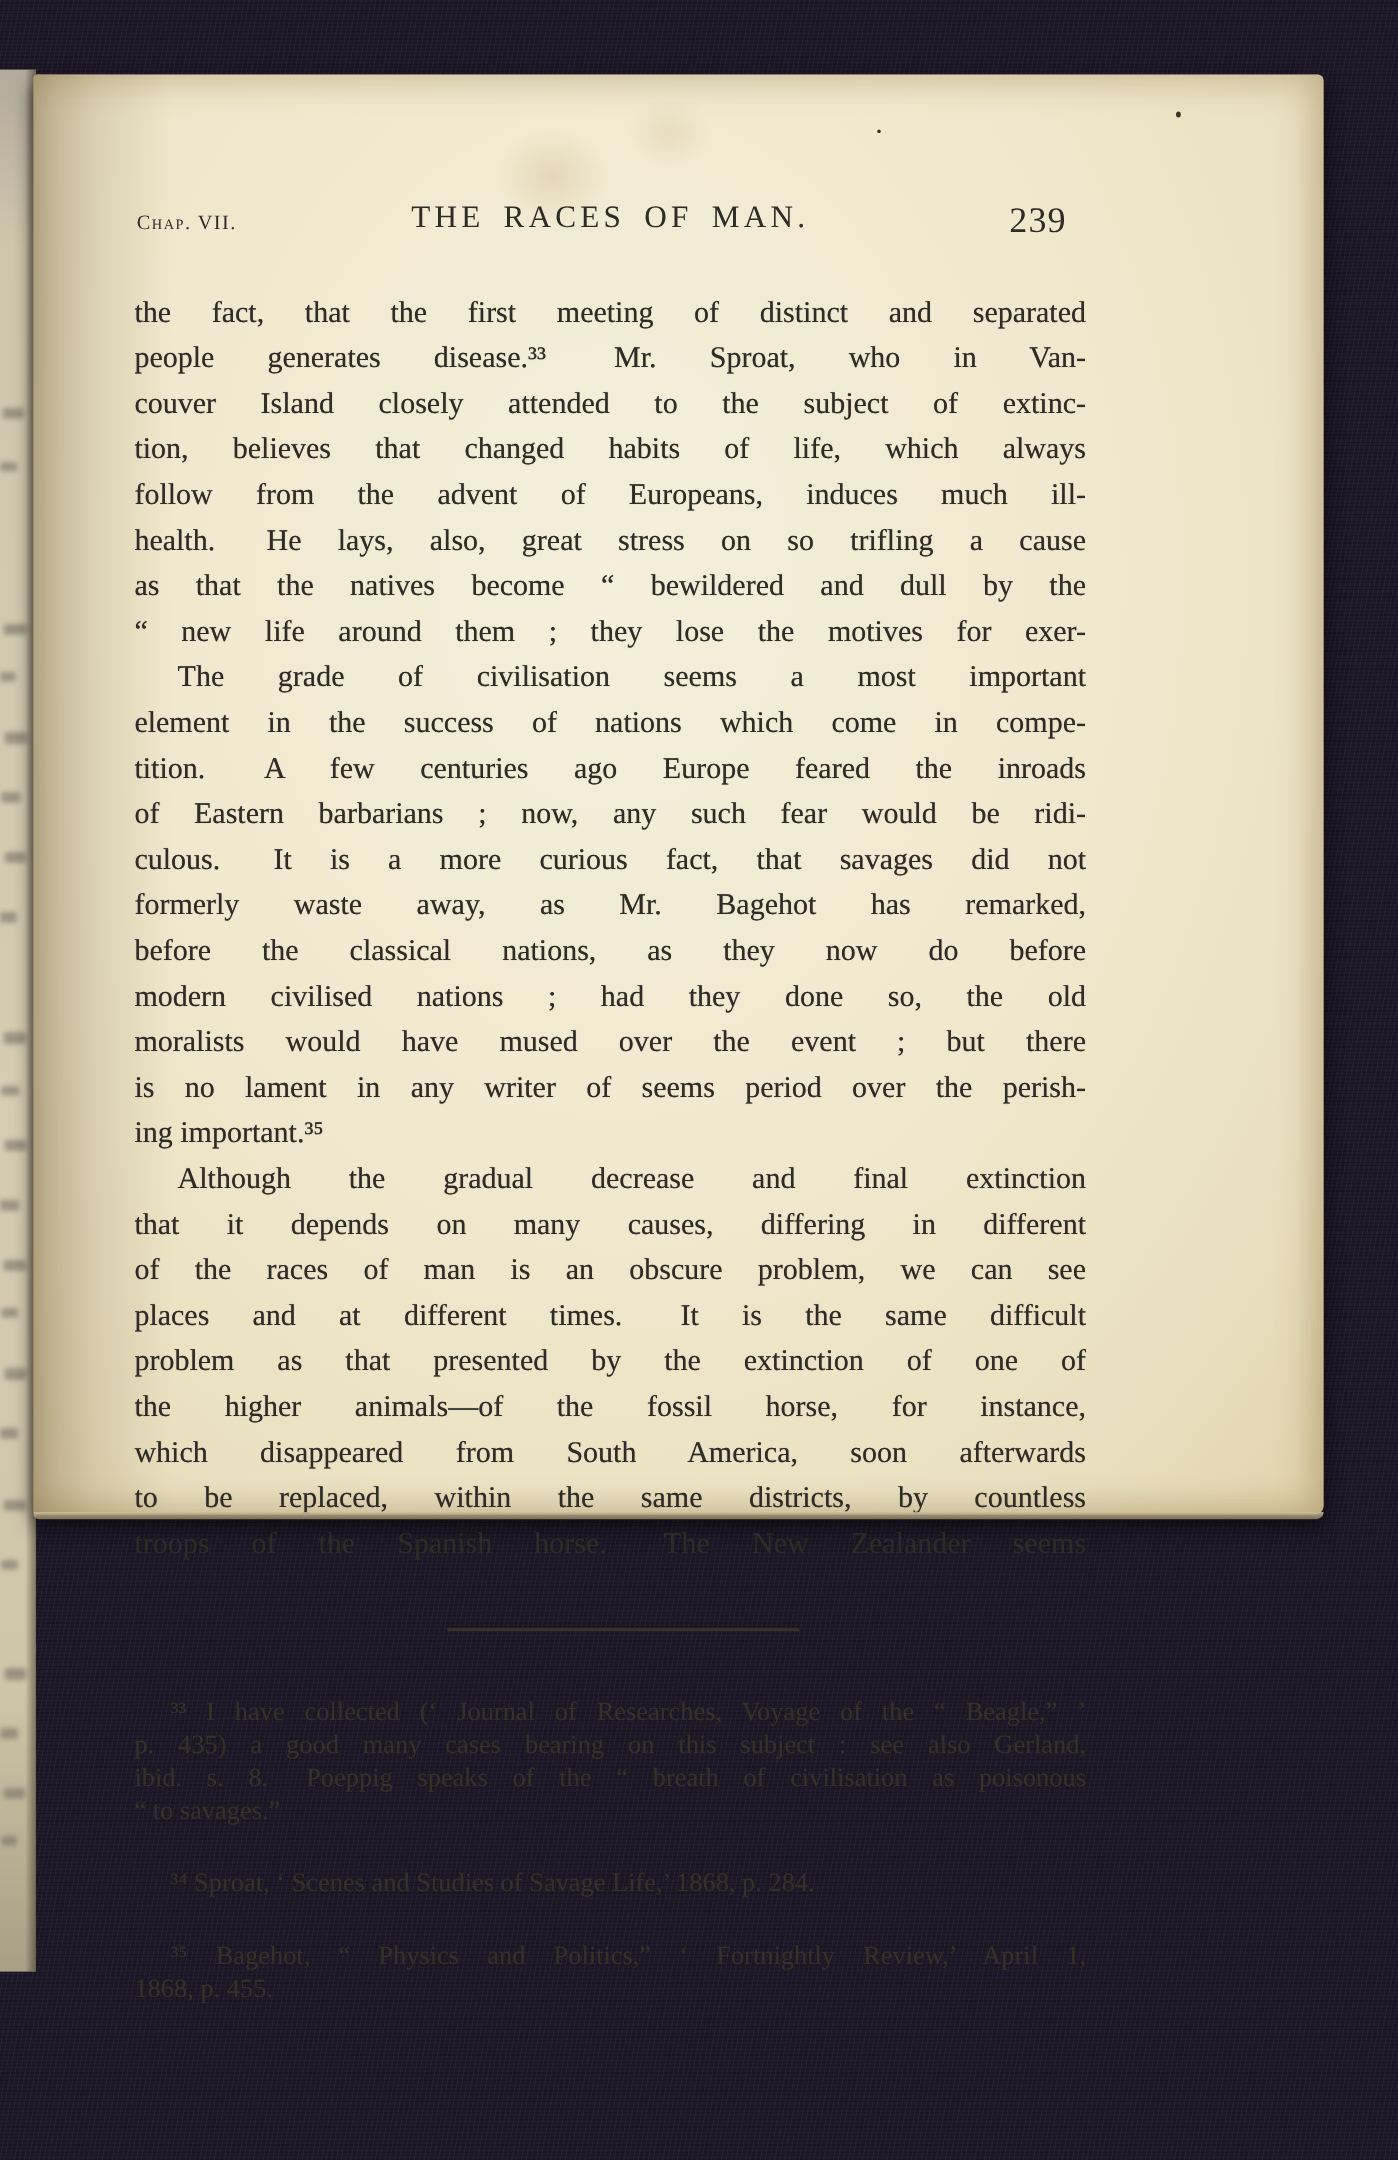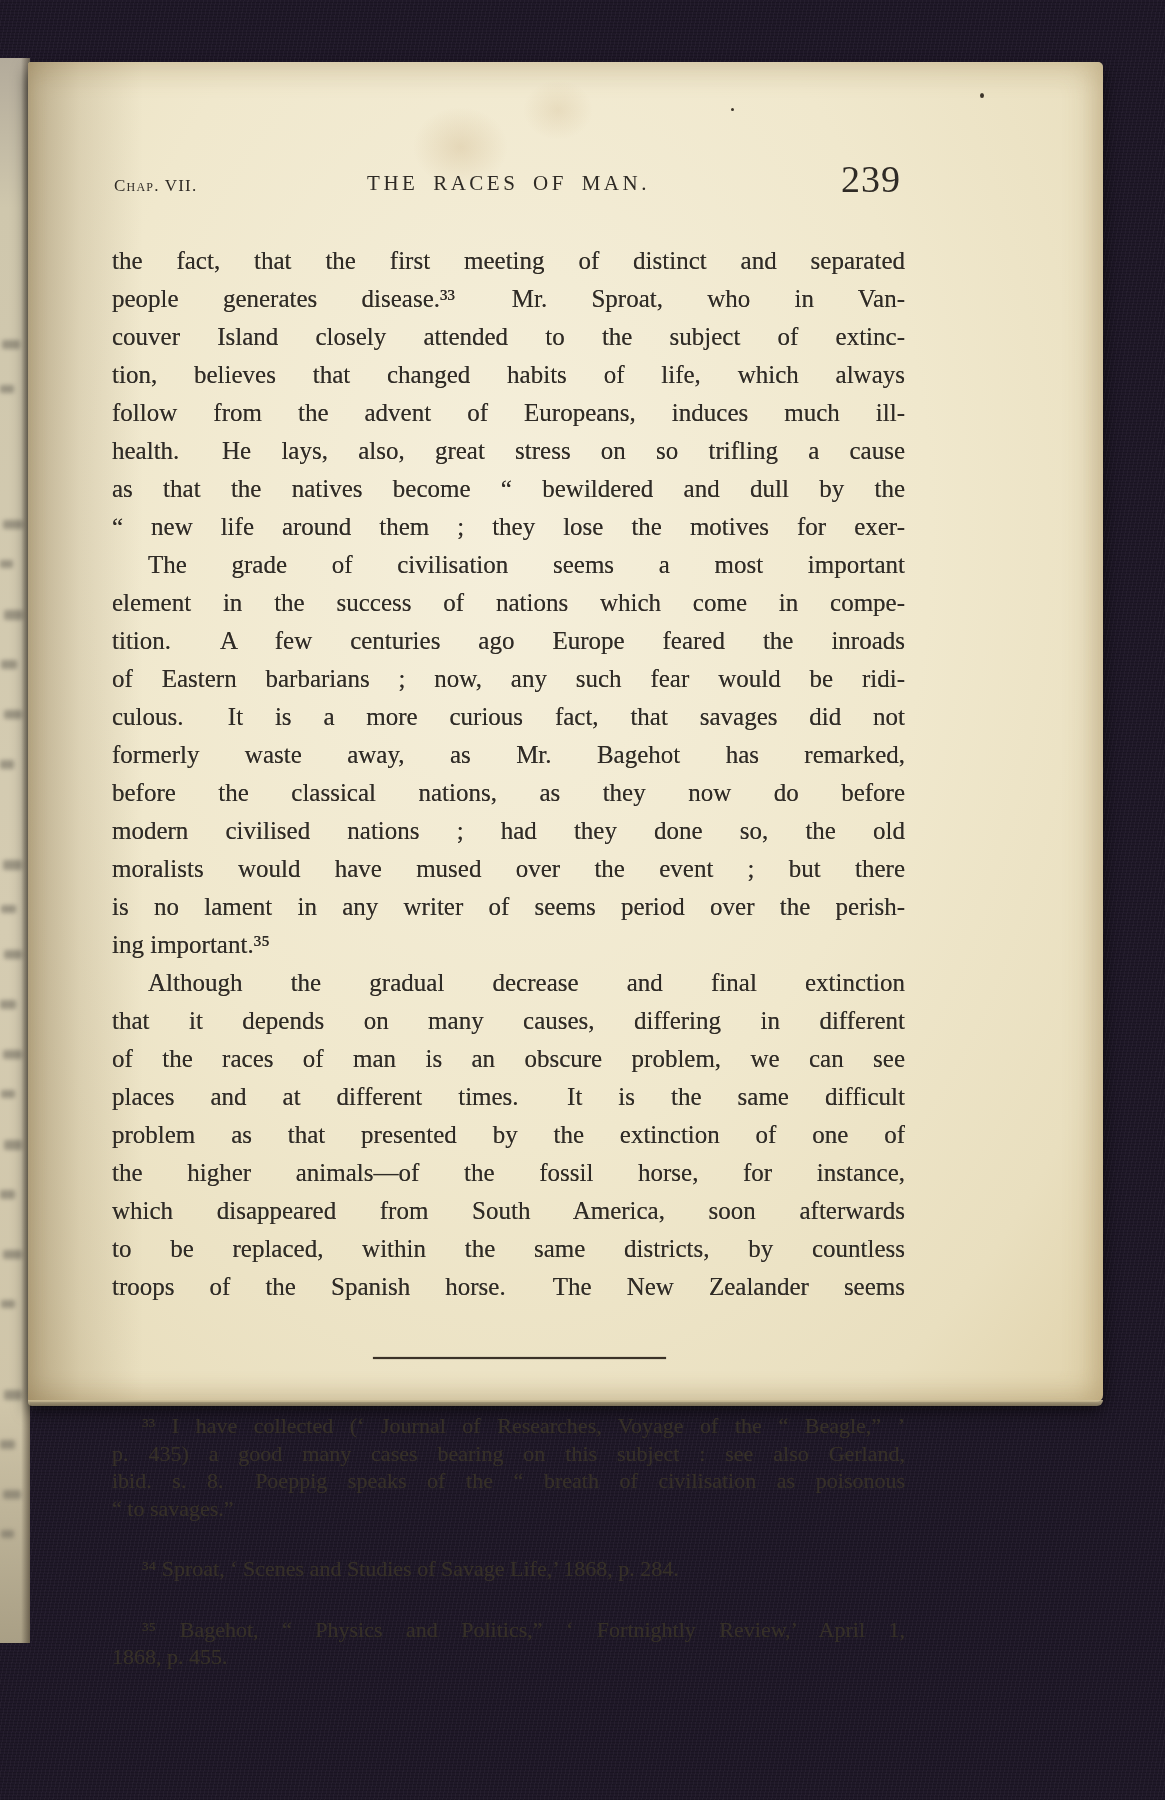--- a/index.html
+++ b/index.html
@@ -16,21 +16,21 @@
     position:absolute;left:0;top:58px;width:30px;height:1585px;
     background:linear-gradient(180deg,#b3ab9b 0px,#cfc7ad 150px,#d5ccb2 55%,#cfc5a9 85%,#a99f85 100%);
   }
   .facing::after{
     content:"";position:absolute;right:0;top:0;width:9px;height:100%;
     background:linear-gradient(90deg, rgba(40,30,20,0) , rgba(40,30,20,0.5));
   }
   .fm{position:absolute;background:#6e695e;filter:blur(2px);opacity:.55;border-radius:2px;}
   
   .page{
-    position:absolute;left:28px;top:62px;width:1075px;height:1340px;
+    position:absolute;left:28px;top:62px;width:1075px;height:1200px;
     background:radial-gradient(ellipse at 45% 35%, #f5efdb 0%, #f0e8cd 50%, #e9dfbf 82%, #e0d2ab 100%);
     border-radius:3px 5px 7px 3px;
     box-shadow:
       inset -16px 0 26px rgba(140,110,60,.20),
       inset 0 -12px 20px rgba(140,110,60,.18),
       inset 0 16px 22px rgba(150,120,70,.14),
       0 8px 16px rgba(0,0,0,.65);
   }
   .page::before{ 
     content:"";position:absolute;left:0;top:0;width:115px;height:100%;
@@ -42,22 +42,22 @@
     background:linear-gradient(180deg,#cdbf99,#8d8163);
     border-radius:0 0 6px 4px;opacity:.85;
   }
   .stain{position:absolute;border-radius:50%;pointer-events:none;}
   .stain.a{left:385px;top:45px;width:95px;height:80px;background:radial-gradient(closest-side, rgba(160,115,50,.16), rgba(160,115,50,0));}
   .stain.b{left:495px;top:18px;width:70px;height:60px;background:radial-gradient(closest-side, rgba(160,115,50,.12), rgba(160,115,50,0));}
   .fleck{position:absolute;background:#3c342a;border-radius:50%;filter:blur(.5px);}
   
   .header{position:absolute;left:84px;top:100px;width:793px;height:36px;color:#2f2b26;}
   .chap{position:absolute;left:2px;bottom:2px;font-size:17px;font-variant:small-caps;letter-spacing:1.2px;}
-  .rtitle{position:absolute;left:0;right:0;bottom:2px;text-align:center;font-size:21px;letter-spacing:3.5px;word-spacing:6px;}
-  .pageno{position:absolute;right:4px;bottom:-3px;font-size:38px;letter-spacing:1px;}
+  .rtitle{position:absolute;left:0;right:0;bottom:2px;text-align:center;font-size:26px;letter-spacing:3.5px;word-spacing:6px;}
+  .pageno{position:absolute;right:16px;bottom:-3px;font-size:30px;letter-spacing:1px;}
   
   .body{
     position:absolute;left:84px;top:180px;width:793px;
     font-size:25px;line-height:38px;color:#2f2b26;
     text-shadow:0 0 .6px rgba(47,43,38,.65);
   }
   .ln{text-align:justify;text-align-last:justify;height:38px;overflow:hidden;white-space:nowrap0;}
   .ln.short{text-align-last:left;}
   .ln.indent{text-indent:36px;}
   

